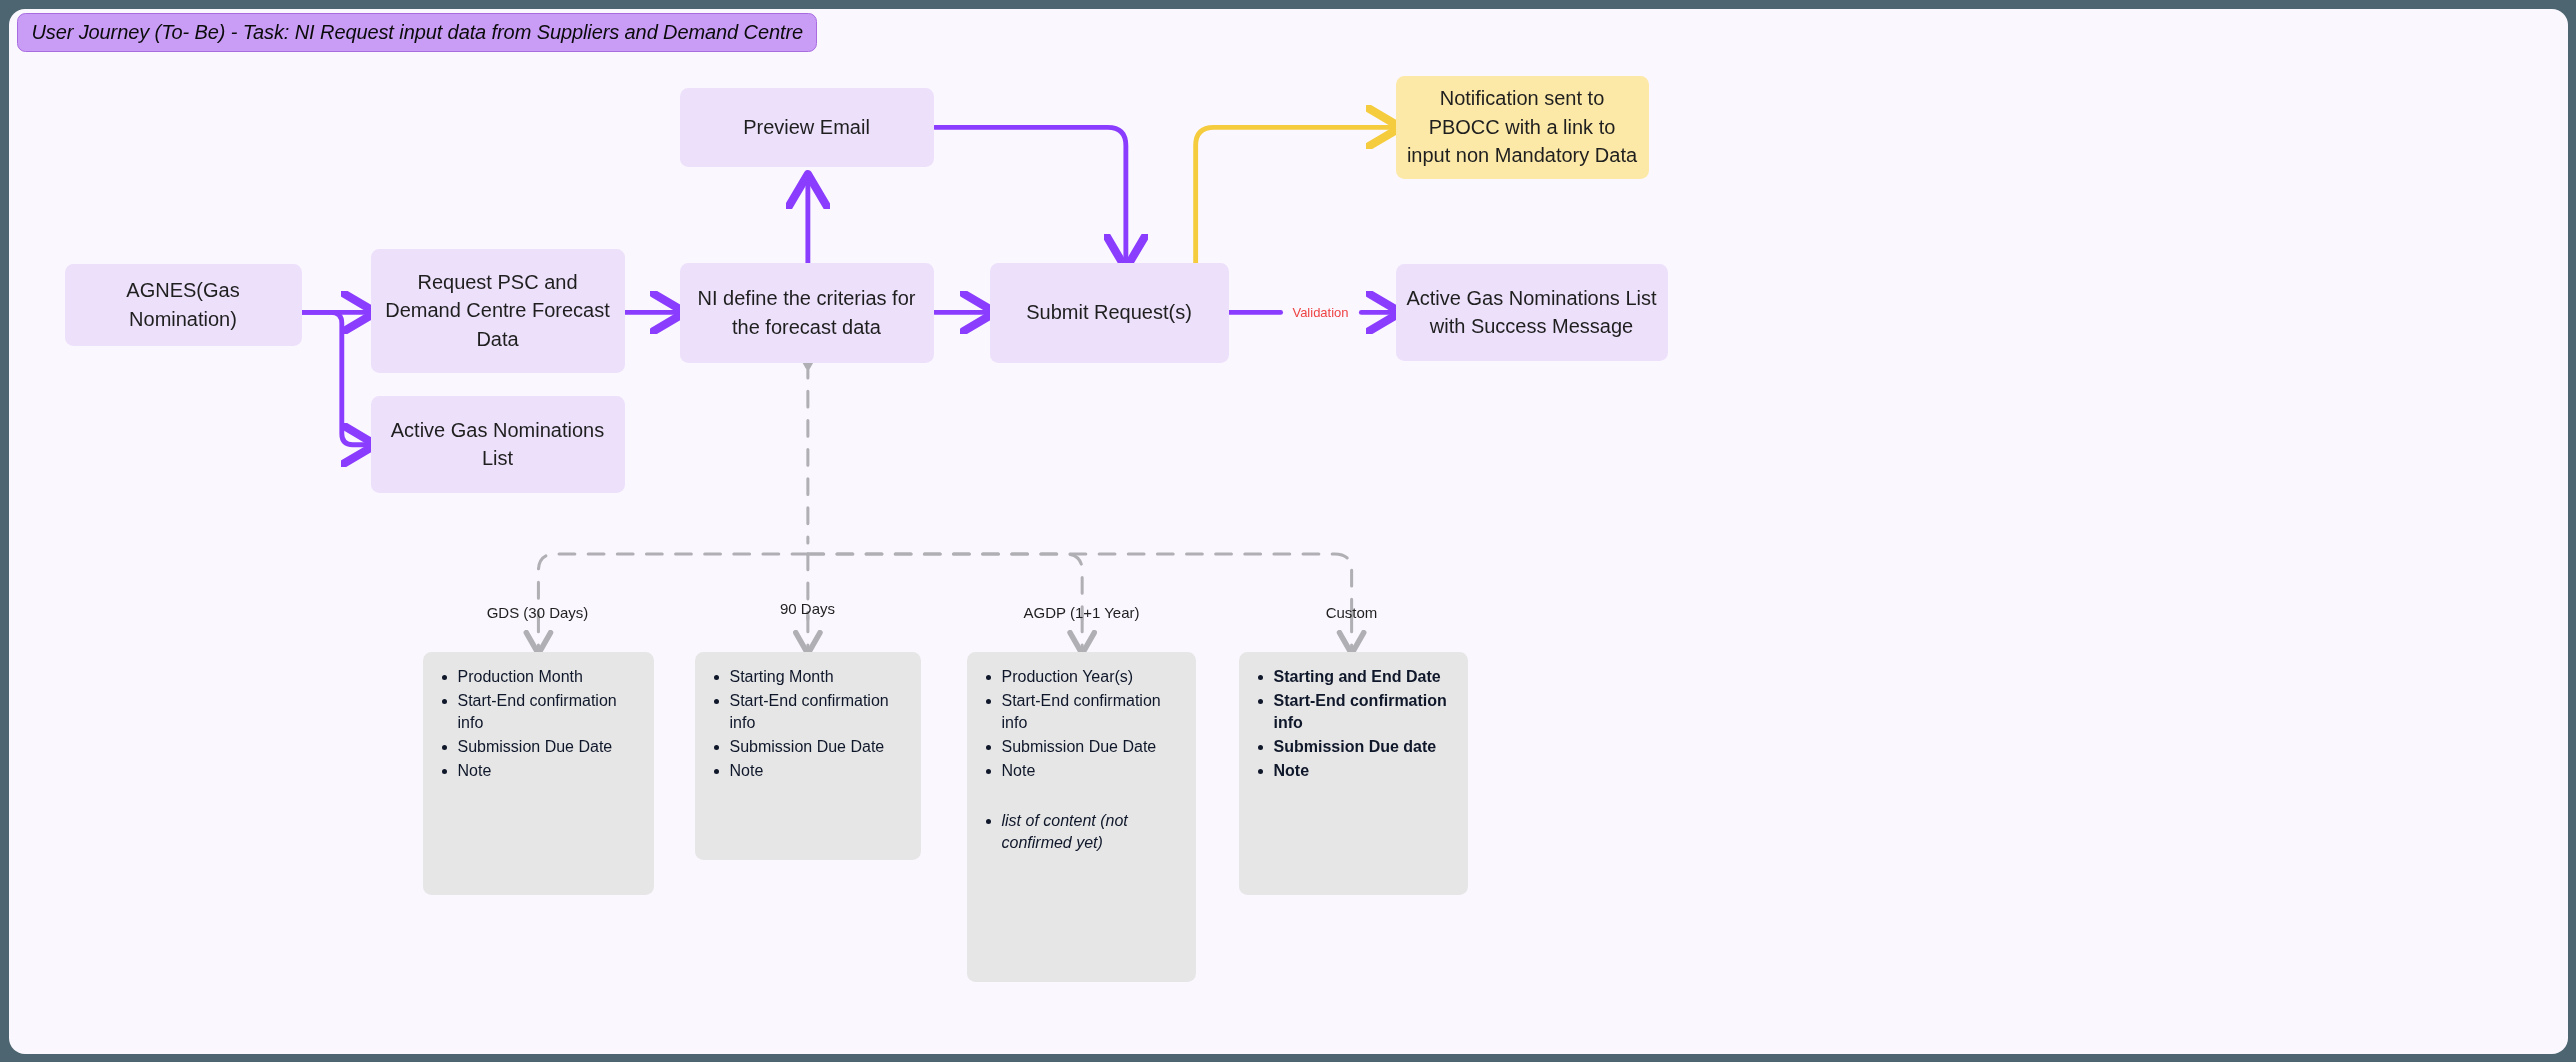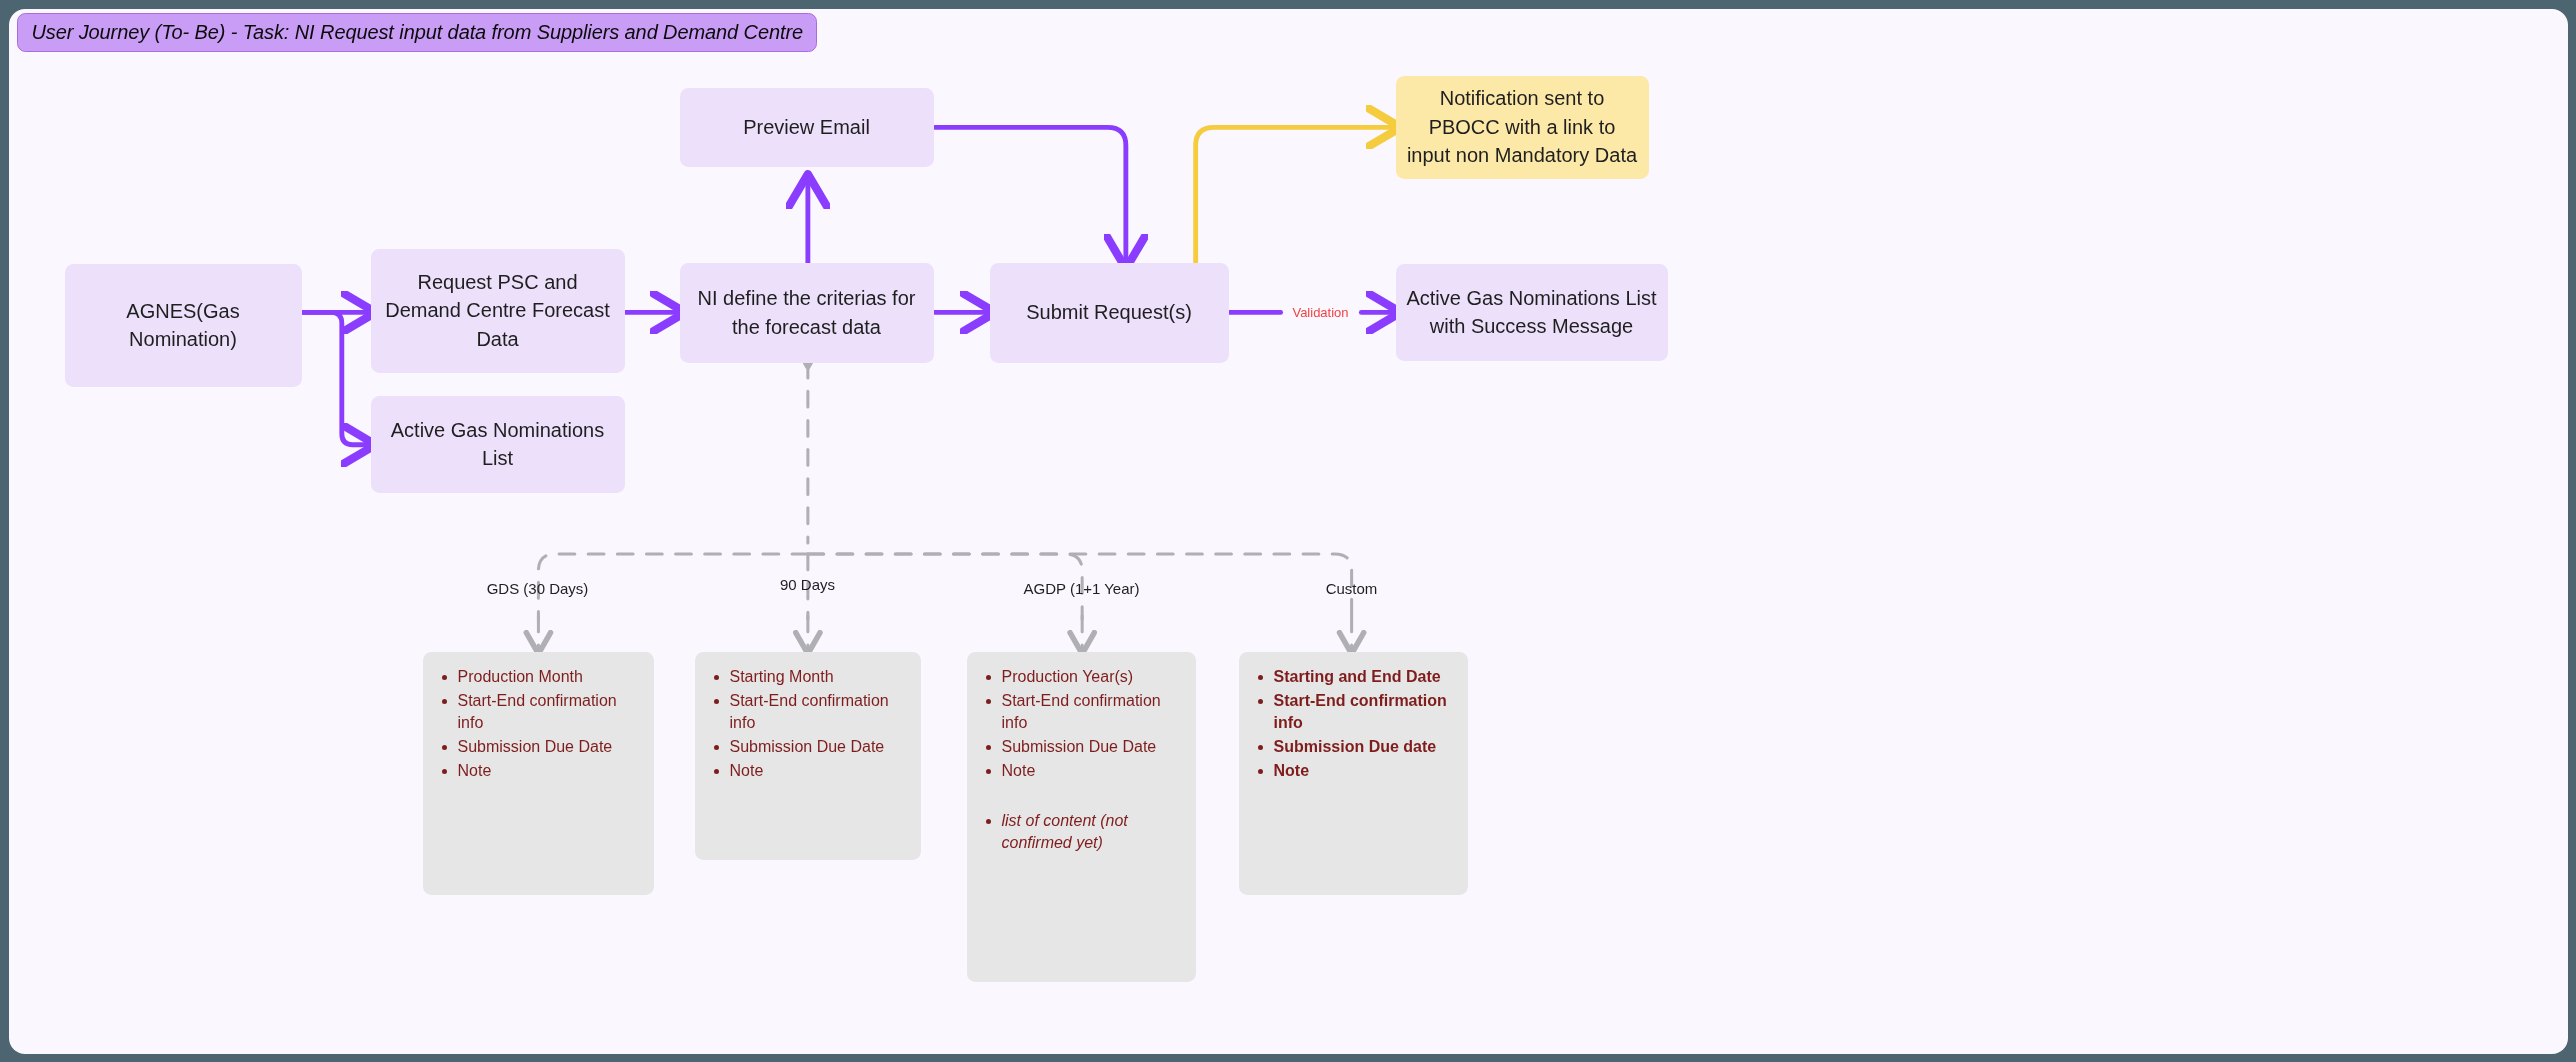--- a/index.html
+++ b/index.html
@@ -83,20 +83,21 @@
 
   
   .branch-label {
     position: absolute;
     text-align: left;
     font-size: 15px;
     color: #1f1f1f;
     white-space: nowrap;
     transform: translateX(-50%);
     z-index: 22;
+    margin-top: 24px;
   }
 
   
   .edge-label {
     position: absolute;
     font-size: 13px;
     color: #ef4444;
     white-space: nowrap;
     transform: translateX(-50%);
     background: #faf7fe;
@@ -114,21 +115,21 @@
     z-index: 20;
   }
   .listbox ul {
     margin: 0;
     padding-left: 24px;
     list-style-type: disc;
   }
   .listbox li {
     font-size: 16px;
     line-height: 1.38;
-    color: #7f1d1d;
+    color: #0f172a;
     margin-bottom: 1.8px;
   }
   .listbox li.italic { font-style: italic; margin-top: 28px; }
 </style>
 </head>
 <body>
 
 <div id="frame">
   <div id="canvas">
 
@@ -176,21 +177,21 @@
         <path d="M1316,1000 L1316,1055" stroke="#b0b0b4" stroke-width="5" stroke-dasharray="26 22" marker-end="url(#arrow-gray)"></path>
         <path d="M1768,1000 L1768,1055" stroke="#b0b0b4" stroke-width="5" stroke-dasharray="26 22" marker-end="url(#arrow-gray)"></path>
         <path d="M2212,1000 L2212,1055" stroke="#b0b0b4" stroke-width="5" stroke-dasharray="26 22" marker-end="url(#arrow-gray)"></path>
       </g>
     </svg>
 
     <div id="title-badge">
       <span class="title-text">User Journey (To- Be) - Task: NI Request input data from Suppliers and Demand Centre</span>
     </div>
 
-    <div class="node purple" style="left:56px; top:255px; width:237px; height:123px;">
+    <div class="node purple" style="left:56px; top:255px; width:237px; height:82px;">
       <span class="node-label">AGNES(Gas Nomination)</span>
     </div>
 
     <div class="node purple" style="left:362px; top:240px; width:254px; height:124px;">
       <span class="node-label">Request PSC and Demand Centre Forecast Data</span>
     </div>
 
     <div class="node purple" style="left:362px; top:387px; width:254px; height:97px;">
       <span class="node-label">Active Gas Nominations List</span>
     </div>

